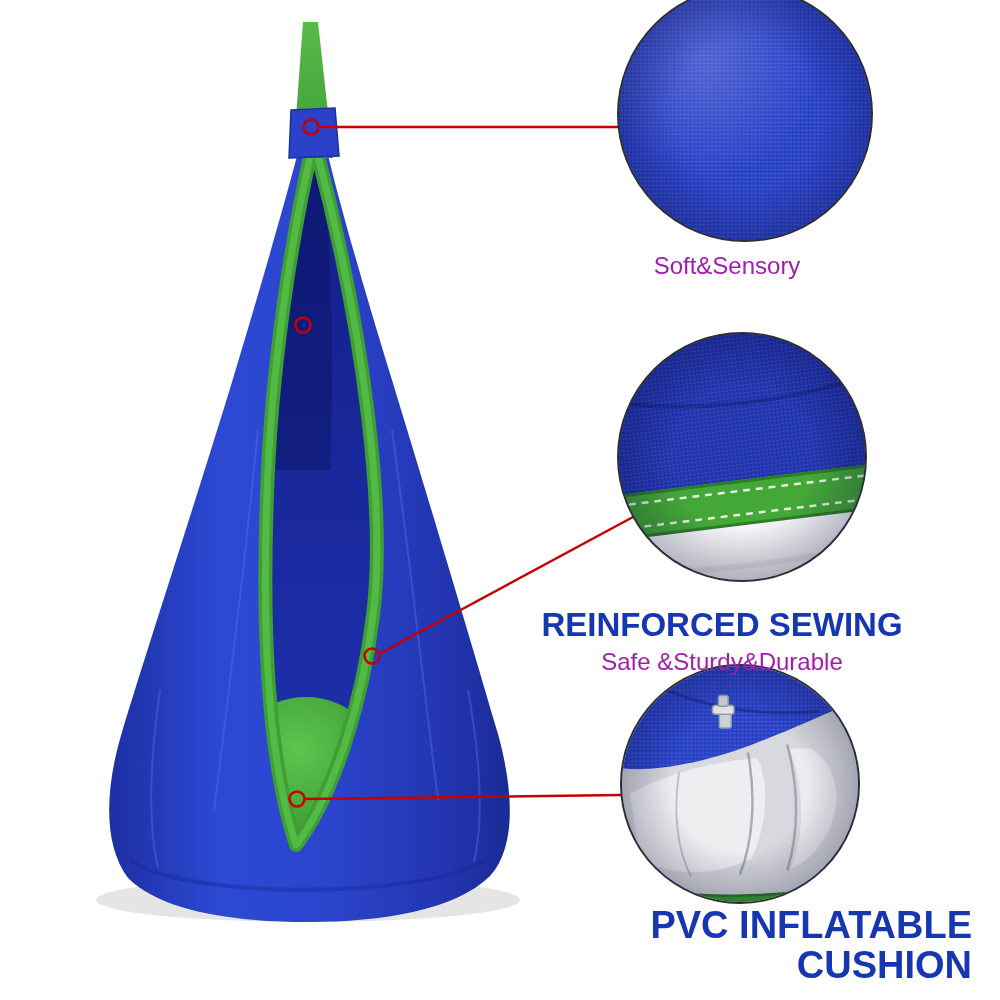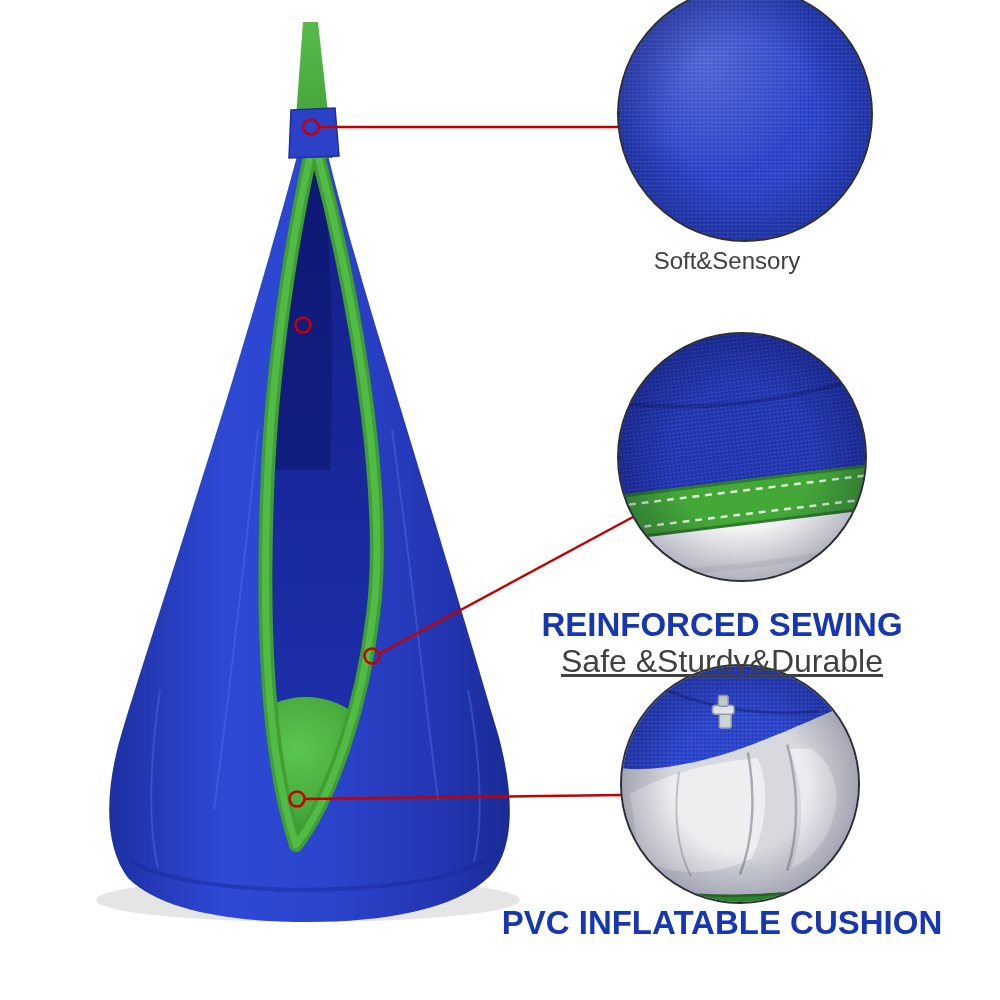--- a/index.html
+++ b/index.html
@@ -11,29 +11,29 @@
   .fcircle{
     position:absolute;border-radius:50%;overflow:hidden;
     border:2px solid #2e2e2e;box-sizing:border-box;background:#2b45cf;
   }
   .fcircle svg{position:absolute;left:0;top:0;width:100%;height:100%;}
   #c1{left:617px;top:-14px;width:256px;height:256px;}
   #c2{left:617px;top:332px;width:250px;height:250px;}
   #c3{left:620px;top:664px;width:240px;height:240px;}
   .ftext{position:absolute;text-align:center;}
   .ftitle{font-weight:bold;color:#1737b2;line-height:1.05;}
-  .fsub{color:#404040;}
+  .fsub{color:#a21caf;margin-top:5px;}
   #t1{left:497px;top:247px;width:460px;}
   #t1 .ftitle{font-size:34px;}
   #t1 .fsub{font-size:24px;}
   #t2{left:492px;top:584px;width:460px;}
   #t2 .ftitle{font-size:33px;margin-top:24px;}
-  #t2 .fsub{font-size:32px;text-decoration:underline;}
+  #t2 .fsub{font-size:24px;}
   #t3{left:472px;top:906px;width:500px;}
-  #t3 .ftitle{font-size:33px;}
+  #t3 .ftitle{font-size:38px;text-align:right;}
   #t3 .fsub{font-size:24px;}
 </style>
 </head>
 <body>
 
 <div class="stage">
 
   <svg class="main-svg" viewBox="0 0 1000 1000" aria-hidden="true">
     <defs>
       <pattern id="weaveBlue" width="4" height="4" patternUnits="userSpaceOnUse">

